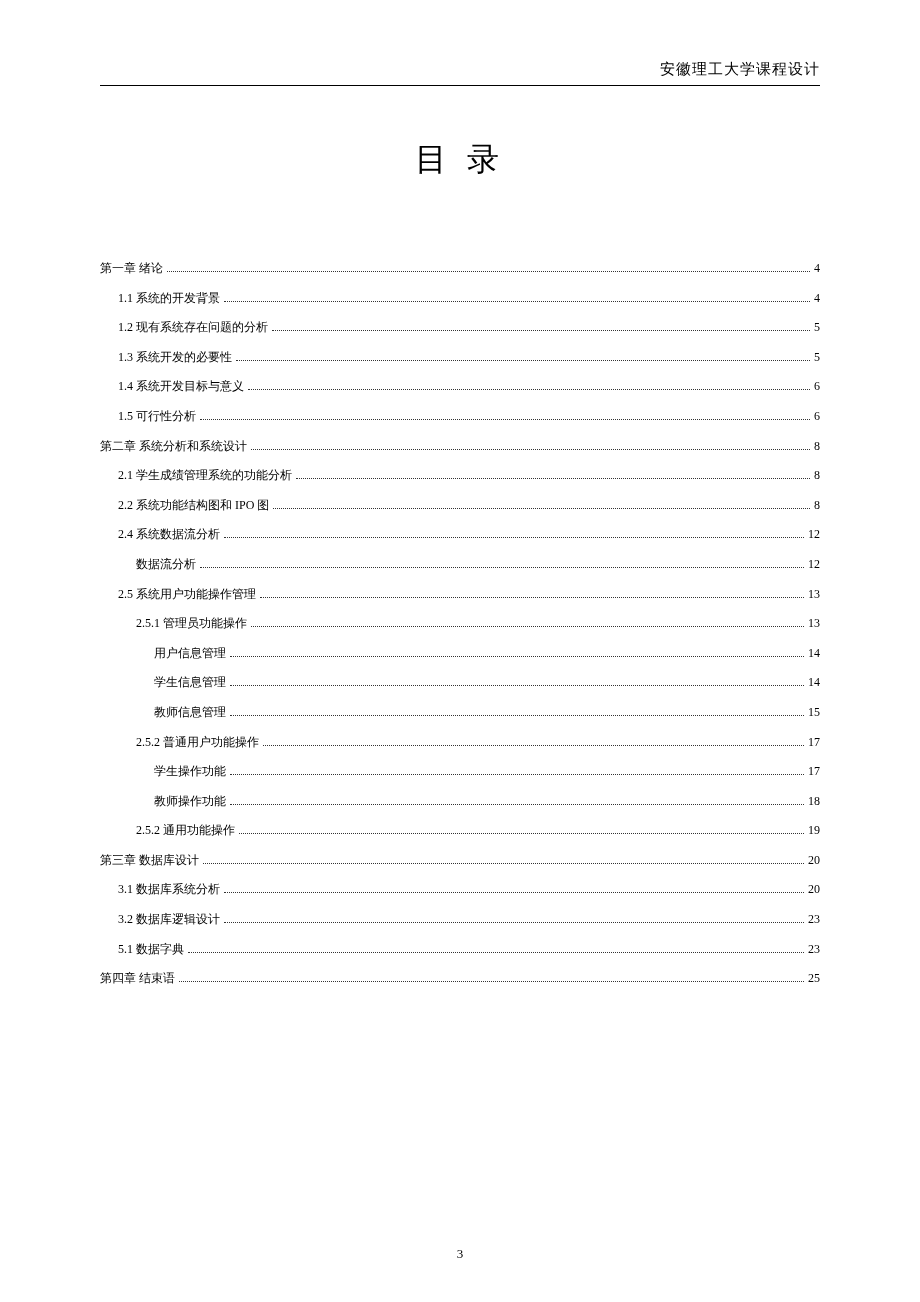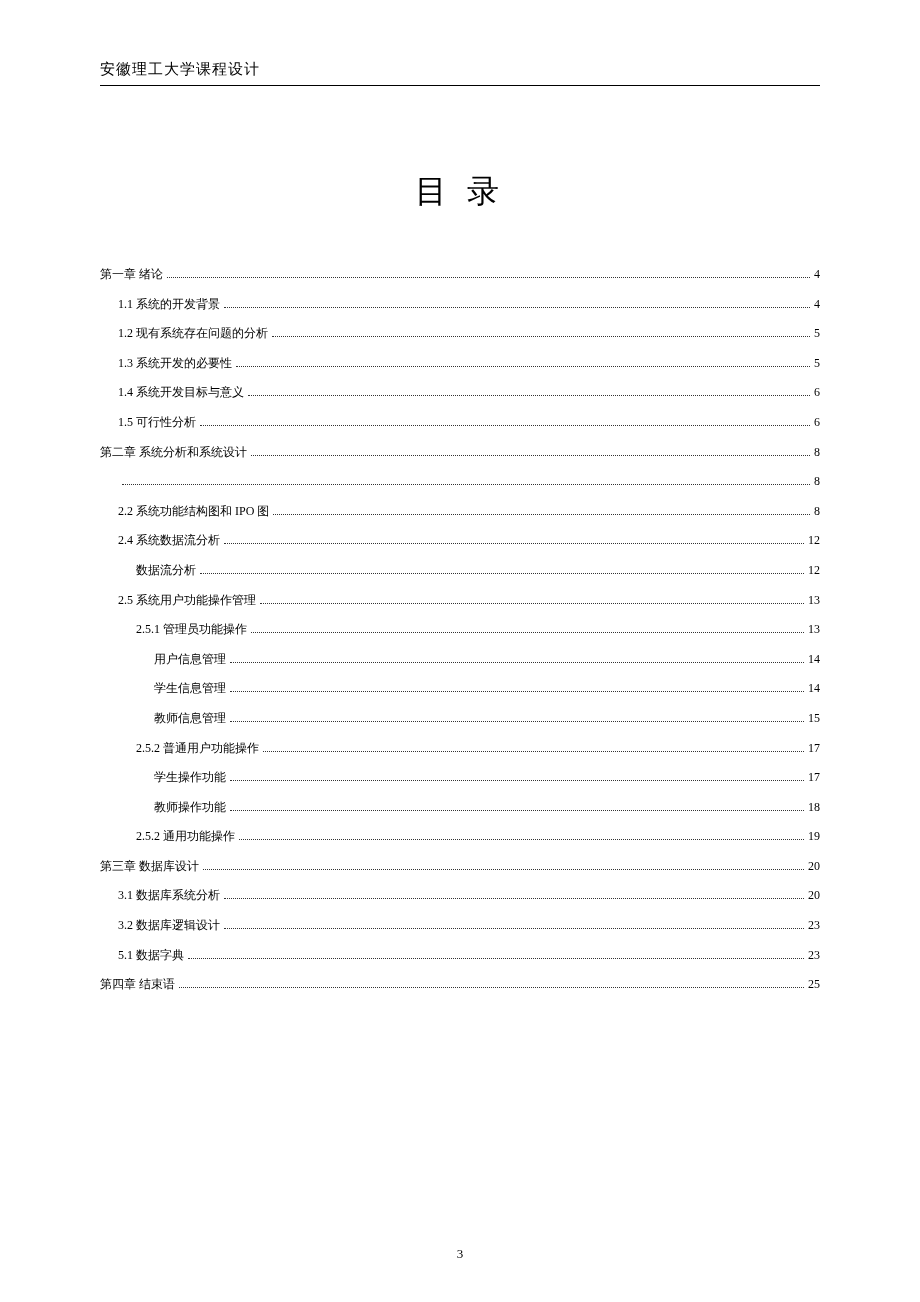--- a/index.html
+++ b/index.html
@@ -11,33 +11,33 @@
       background: #ffffff;
       font-family: "SimSun", "宋体", serif;
       width: 920px;
       height: 1302px;
       position: relative;
     }
     .page {
       padding: 60px 100px 40px 100px;
     }
     .header {
-      text-align: left;
+      text-align: right;
       font-size: 15px;
       padding-bottom: 6px;
       border-bottom: 1.5px solid #000;
-      margin-bottom: 84px;
+      margin-bottom: 52px;
       letter-spacing: 1px;
     }
     .title {
       text-align: center;
       font-size: 32px;
       font-weight: normal;
       letter-spacing: 6px;
-      margin-bottom: 50px;
+      margin-bottom: 76px;
       font-family: "SimSun", "宋体", serif;
     }
     .toc {
       font-size: 12px;
       line-height: 1.8;
     }
     .toc-entry {
       display: flex;
       align-items: baseline;
       white-space: nowrap;
@@ -105,20 +105,21 @@
         <span class="label">1.5 可行性分析 </span>
         <span class="dots"></span>
         <span class="page-num">6</span>
       </div>
       <div class="toc-entry level-0">
         <span class="label">第二章   系统分析和系统设计 </span>
         <span class="dots"></span>
         <span class="page-num">8</span>
       </div>
       <div class="toc-entry level-1">
+        <span class="label">2.1 学生成绩管理系统的功能分析 </span>
         <span class="dots"></span>
         <span class="page-num">8</span>
       </div>
       <div class="toc-entry level-1">
         <span class="label">2.2 系统功能结构图和 IPO 图 </span>
         <span class="dots"></span>
         <span class="page-num">8</span>
       </div>
       <div class="toc-entry level-1">
         <span class="label">2.4 系统数据流分析 </span>

